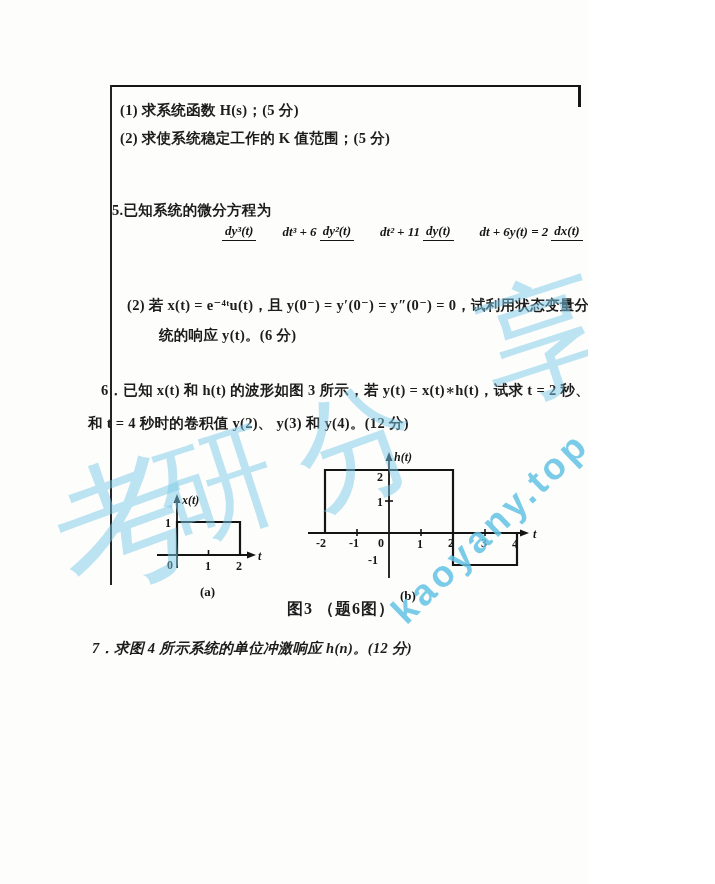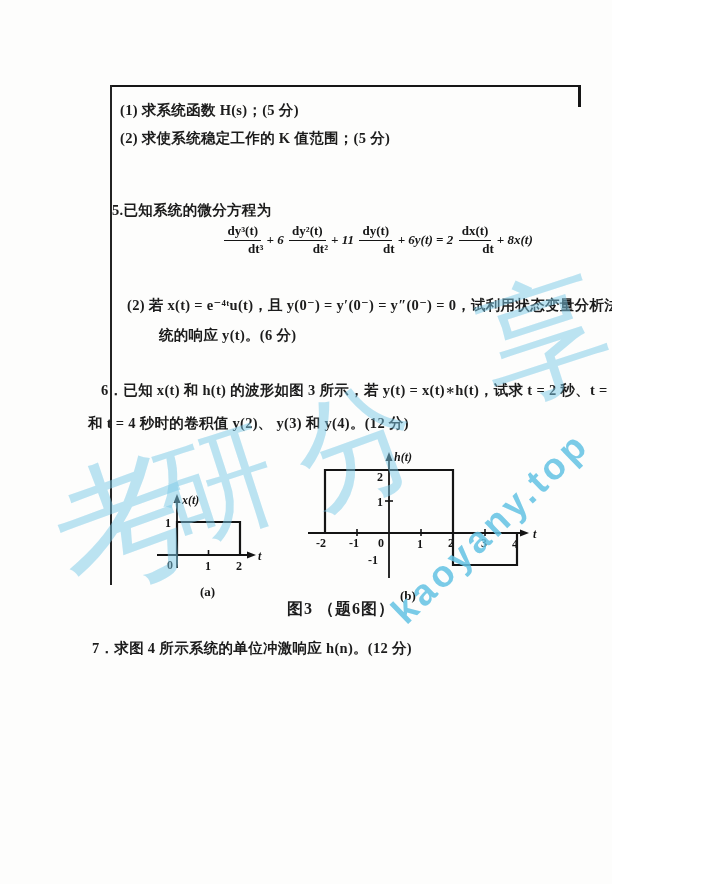--- a/index.html
+++ b/index.html
@@ -1,39 +1,39 @@
 <!DOCTYPE html>
 <html><head>
 <meta charset="utf-8">
 <style>
   html,body{margin:0;padding:0;}
   body{
     width:715px;height:884px;background:#ffffff;
     font-family:"Liberation Serif","DejaVu Serif",serif;
     color:#1c1c1c;
   }
-  .page{position:relative;width:588px;height:884px;background:#fdfdfc;overflow:hidden;padding-left:24px;}
+  .page{position:relative;width:588px;height:884px;background:#fdfdfc;overflow:hidden;}
 
   
   .frame-top{position:absolute;left:110px;top:85px;width:470px;height:2px;background:#161616;}
   .frame-corner{position:absolute;left:578px;top:85px;width:3px;height:22px;background:#161616;}
   .frame-left{position:absolute;left:110px;top:85px;width:2px;height:500px;background:#232323;}
 
   .tline{
     position:absolute;white-space:nowrap;
     font-size:14.5px;font-weight:600;letter-spacing:0.3px;color:#1c1c1c;
   }
 
   
   .equation{
     position:absolute;left:222px;top:224px;
     display:flex;align-items:center;gap:3px;
     font-size:13px;font-weight:700;color:#151515;white-space:nowrap;
   }
-  .frac{display:inline-flex;flex-direction:column;align-items:center;line-height:1.15;}
+  .frac{display:inline-flex;flex-direction:row;line-height:1.15;font-style:italic;}
   .frac .num{display:block;border-bottom:1.5px solid #151515;padding:0 3px 1px 3px;}
   .frac .den{display:block;padding-top:1px;margin-left:26px;}
   .op{font-style:italic;}
 
   
   .figsvg{position:absolute;}
   .figsvg text{font-family:"Liberation Serif","DejaVu Serif",serif;font-weight:700;fill:#161616;}
   .figsvg .it{font-style:italic;}
   .wave{fill:none;stroke:#141414;stroke-width:2.2;}
   .axis{stroke:#141414;stroke-width:1.8;}
@@ -142,21 +142,21 @@
     <text x="117" y="100" font-size="12">1</text>
     <text x="148" y="99" font-size="12">2</text>
     <text x="181" y="99" font-size="12">3</text>
     <text x="212" y="100" font-size="12">4</text>
     <text class="it" x="233" y="90" font-size="12">t</text>
     <text x="100" y="152" font-size="13">(b)</text>
   </svg>
 
   <div class="caption">图3 （题6图）</div>
 
-  <div class="tline" style="left:92px;top:639px;">7．求图 4 所示系统的单位冲激响应 h(n)。(12 分)</div>
+  <div class="tline" style="left:92px;top:639px;font-style:italic;">7．求图 4 所示系统的单位冲激响应 h(n)。(12 分)</div>
 
   <div class="wm wm-char wm-c1">考</div>
   <div class="wm wm-char wm-c2">研</div>
   <div class="wm wm-char wm-c3">分</div>
   <div class="wm wm-char wm-c4">享</div>
   <div class="wm wm-site">kaoyany.top</div>
 
 </div>
 
 </body></html>

